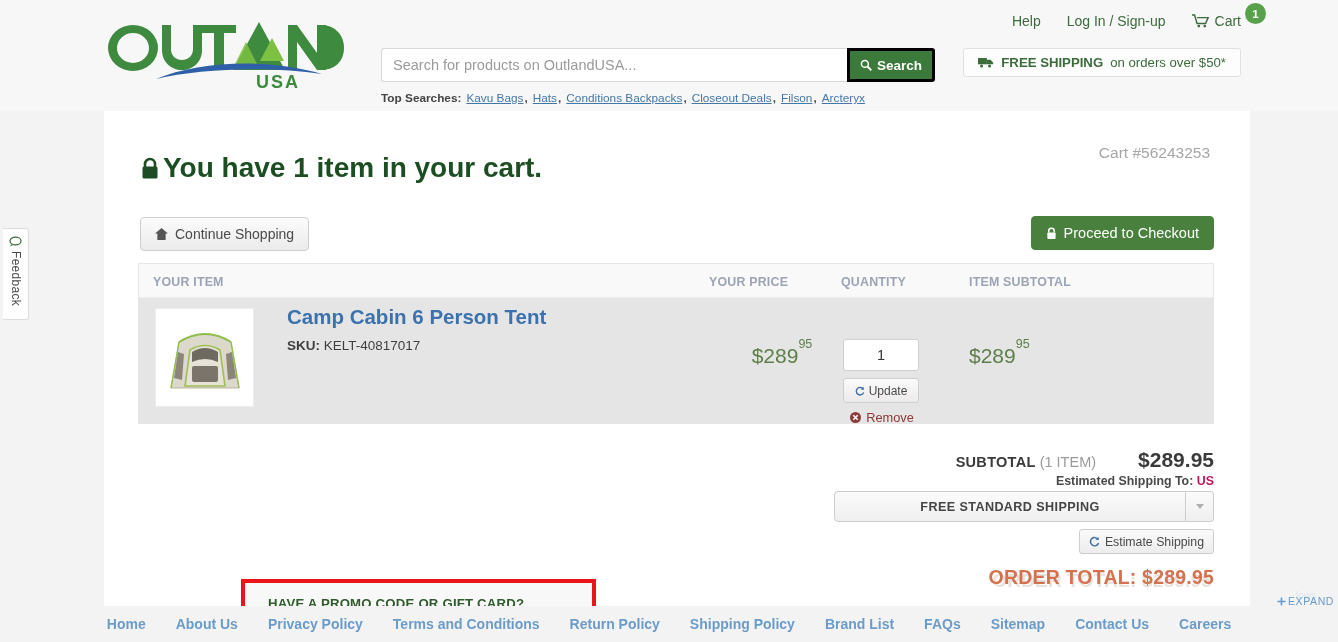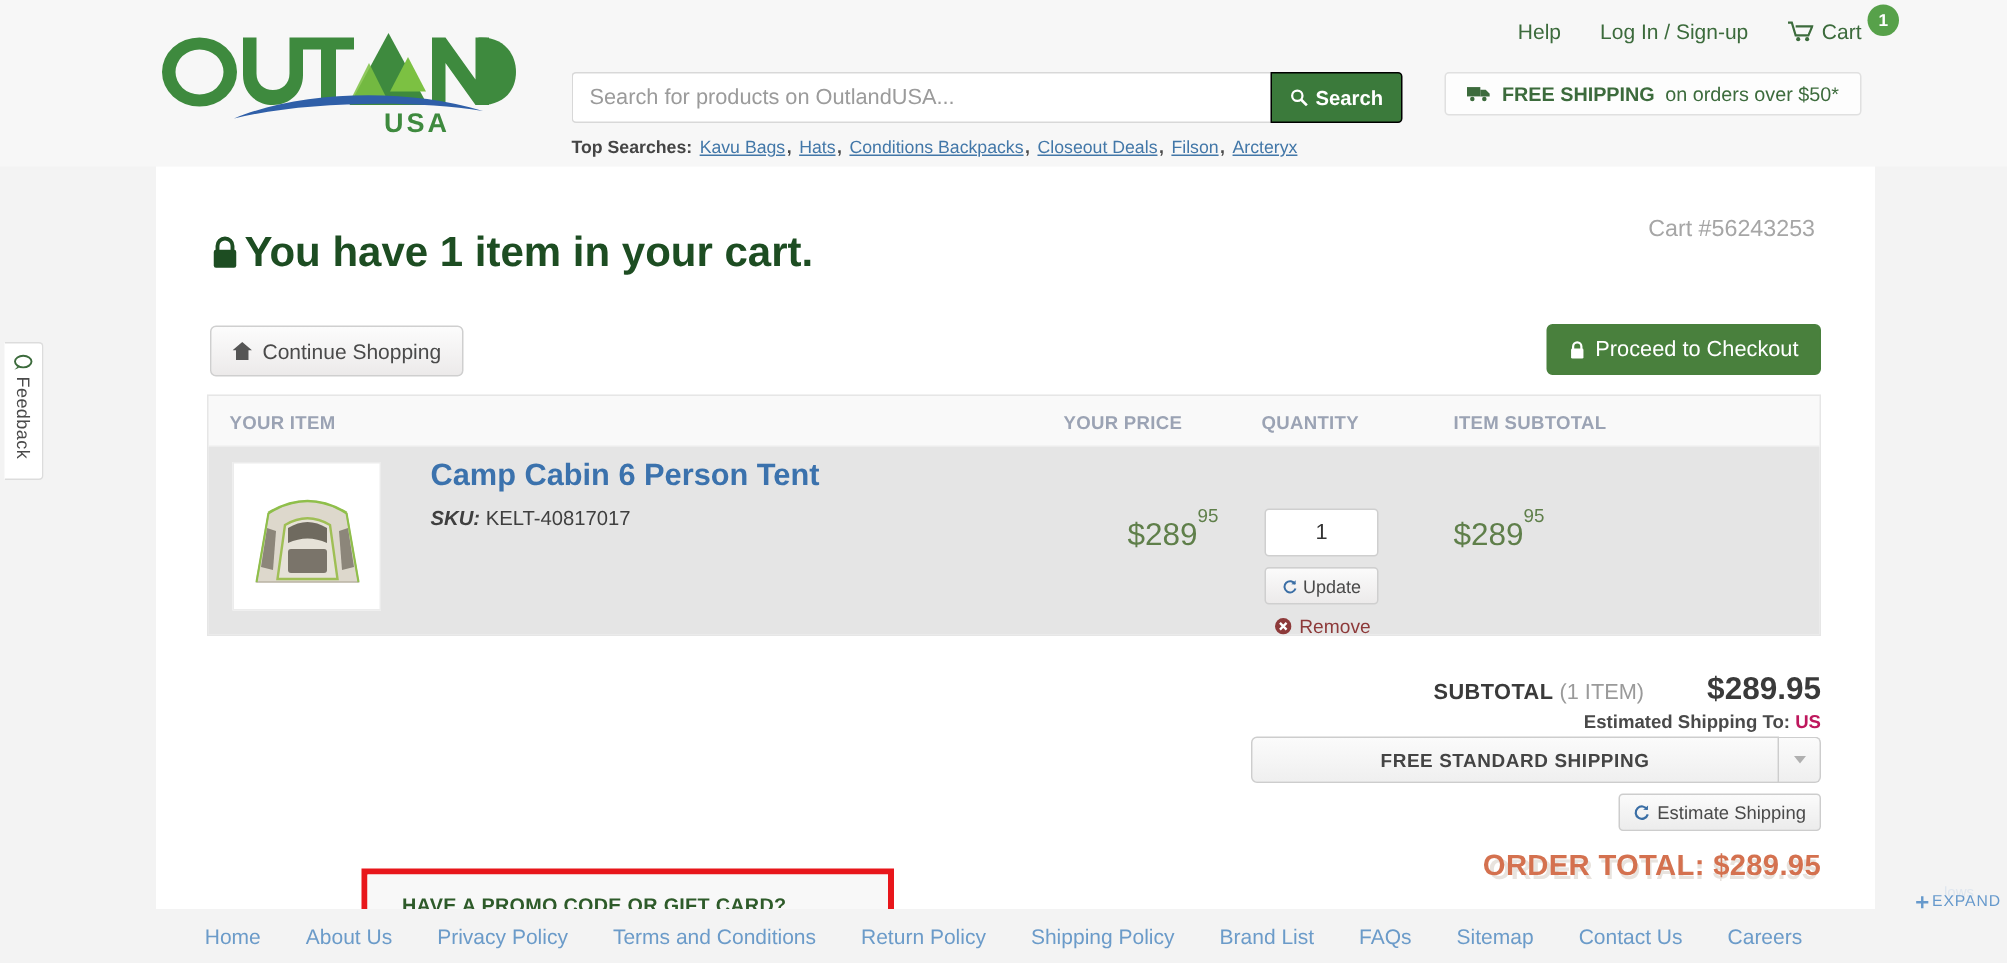--- a/index.html
+++ b/index.html
@@ -26,21 +26,21 @@
   .search-wrap { position: absolute; left: 381px; top: 30px; width: 554px; margin-top: 18px; }
   .search-row { display: flex; height: 34px; }
   .search-input {
     flex: 1; height: 34px; border: 1px solid #d8d8d8; border-right: none;
     background: #fff; padding: 0 11px; font-size: 14.5px; color: #333;
     font-family: "Liberation Sans", sans-serif; outline: none;
     border-radius: 3px 0 0 3px;
   }
   .search-input::placeholder { color: #9b9b9b; }
   .search-btn {
-    width: 88px; height: 34px; background: #3b7a3b; border: 1px solid #000000;
+    width: 88px; height: 34px; background: #3b7a3b; border: 3px solid #000000;
     color: #fff; font-size: 13.5px; font-weight: bold; cursor: pointer;
     display: flex; align-items: center; justify-content: center; gap: 5px;
     border-radius: 0 3px 3px 0; font-family: "Liberation Sans", sans-serif;
   }
   .top-searches {
     margin-top: 9px; font-size: 11.8px; color: #4a4a4a; font-weight: bold;
     white-space: nowrap;
   }
   .top-searches a {
     color: #4277a8; text-decoration: underline; font-weight: normal;
@@ -128,21 +128,21 @@
   }
   .prod-title {
     position: absolute; left: 148px; top: 7px;
     font-size: 20.5px; font-weight: bold; color: #3b72ad;
     text-decoration: none; cursor: pointer;
   }
   .prod-sku {
     position: absolute; left: 148px; top: 40px;
     font-size: 13.5px; color: #3f3f3f;
   }
-  .prod-sku b { font-weight: bold; font-style: italic; }
+  .prod-sku b { font-weight: bold; }
 
   .cell-price {
     position: absolute; left: 578px; top: 46px; width: 130px; text-align: center;
     font-size: 21px; color: #5f7f4a; white-space: nowrap;
   }
   .cell-price sup, .cell-sub sup { font-size: 12.5px; top: -.55em; position: relative; }
   .qty-input {
     position: absolute; left: 704px; top: 41px; width: 76px; height: 32px;
     border: 1px solid #cfcfcf; border-radius: 3px; background: #fff;
     text-align: center; font-size: 14.5px; color: #333;
@@ -269,21 +269,21 @@
   }
   .expand-ghost {
     position: absolute; right: 22px; bottom: 41px;
     font-size: 10px; color: #dfe6ee; pointer-events: none;
   }
 
   
   .footer {
     position: absolute; left: 0; bottom: 0; width: 1338px; height: 36px;
     background: #f3f3f3;
-    display: flex; align-items: center; justify-content: center; gap: 30px;
+    display: flex; align-items: center; justify-content: center; gap: 30px; font-weight: bold;
   }
   .footer a {
     font-size: 14px; color: #6b9bc9; text-decoration: none; white-space: nowrap;
   }
 
   svg { display: block; }
 </style>
 </head>
 <body>
 

